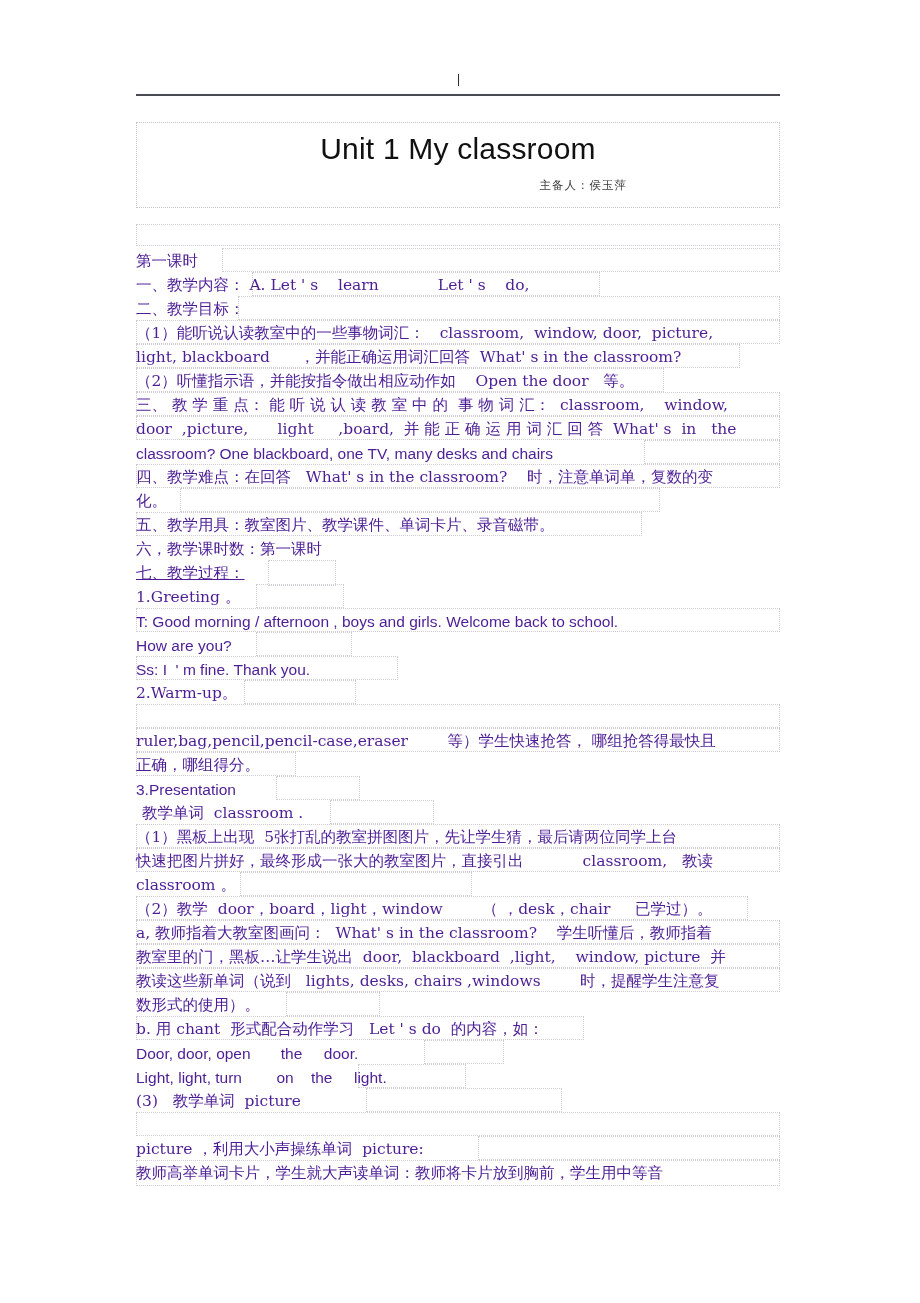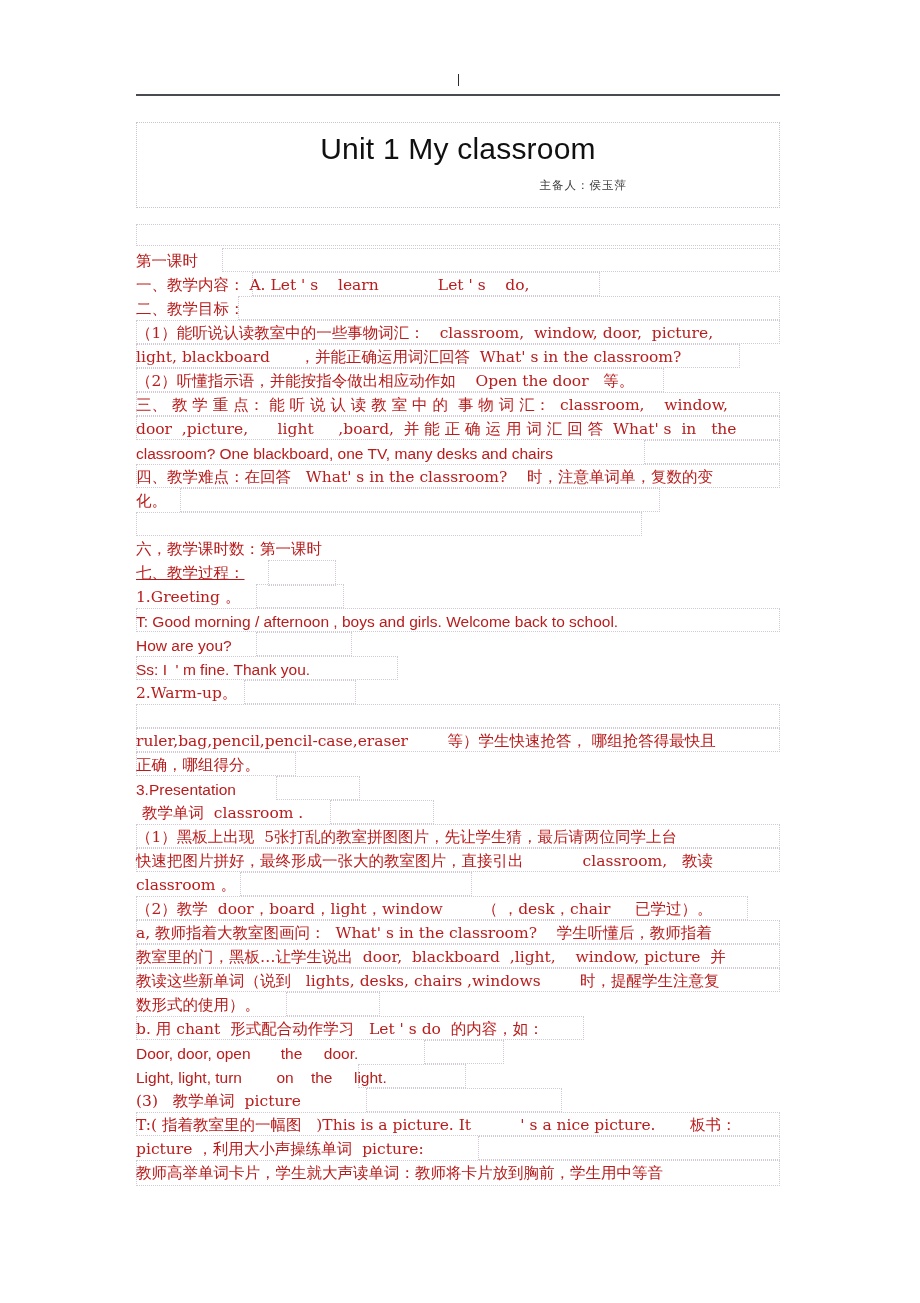--- a/index.html
+++ b/index.html
@@ -90,21 +90,21 @@
     pointer-events: none;
   }
 
   
   .line {
     position: absolute;
     left: 136px;
     white-space: pre;
     font-size: 15.5px;
     line-height: 1;
-    color: #b91c1c;
+    color: #4c1d95;
   }
   .cn {
     font-family: "DejaVu Serif", "Liberation Serif", serif;
     font-size: 15.5px;
   }
   .en {
     font-family: "Liberation Sans", "DejaVu Sans", sans-serif;
     font-size: 15.5px;
   }
   .mix { font-family: "DejaVu Serif", "Liberation Serif", serif; }
@@ -170,20 +170,21 @@
   <div class="line mix" style="top:270px;">一、教学内容： A. Let ' s    learn            Let ' s    do,</div>
   <div class="line cn" style="top:294px;">二、教学目标：</div>
   <div class="line mix" style="top:318px;">（1）能听说认读教室中的一些事物词汇：   classroom,  window, door,  picture,</div>
   <div class="line mix" style="top:342px;">light, blackboard      ，并能正确运用词汇回答  What' s in the classroom?</div>
   <div class="line mix" style="top:366px;">（2）听懂指示语，并能按指令做出相应动作如    Open the door   等。</div>
   <div class="line mix" style="top:390px;">三、 教 学 重 点： 能 听 说 认 读 教 室 中 的  事 物 词 汇：  classroom,    window,</div>
   <div class="line mix" style="top:414px;">door  ,picture,      light     ,board,  并 能 正 确 运 用 词 汇 回 答  What' s  in   the</div>
   <div class="line mix" style="top:462px;">四、教学难点：在回答   What' s in the classroom?    时，注意单词单，复数的变</div>
   <div class="line en" style="top:438px;">classroom? One blackboard, one TV, many desks and chairs</div>
   <div class="line cn" style="top:486px;">化。</div>
+  <div class="line cn" style="top:510px;">五、教学用具：教室图片、教学课件、单词卡片、录音磁带。</div>
   <div class="line cn" style="top:534px;">六，教学课时数：第一课时</div>
   <div class="line cn" style="top:558px;text-decoration:underline;">七、教学过程：</div>
   <div class="line mix" style="top:582px;">1.Greeting 。</div>
   <div class="line en" style="top:606px;">T: Good morning / afternoon , boys and girls. Welcome back to school.</div>
   <div class="line en" style="top:630px;">How are you?</div>
   <div class="line en" style="top:654px;">Ss: I  ' m fine. Thank you.</div>
   <div class="line mix" style="top:678px;">2.Warm-up。</div>
   <div class="line mix" style="top:726px;">ruler,bag,pencil,pencil-case,eraser        等）学生快速抢答， 哪组抢答得最快且</div>
   <div class="line cn" style="top:750px;">正确，哪组得分。</div>
   <div class="line en" style="top:774px;">3.Presentation</div>
@@ -193,17 +194,16 @@
   <div class="line mix" style="top:870px;">classroom 。</div>
   <div class="line mix" style="top:894px;">（2）教学  door，board，light，window        （ ，desk，chair     已学过）。</div>
   <div class="line mix" style="top:942px;">教室里的门，黑板…让学生说出  door,  blackboard  ,light,    window, picture  并</div>
   <div class="line mix" style="top:918px;">a, 教师指着大教室图画问：  What' s in the classroom?    学生听懂后，教师指着</div>
   <div class="line mix" style="top:966px;">教读这些新单词（说到   lights, desks, chairs ,windows        时，提醒学生注意复</div>
   <div class="line cn" style="top:990px;">数形式的使用）。</div>
   <div class="line mix" style="top:1014px;">b. 用 chant  形式配合动作学习   Let ' s do  的内容，如：</div>
   <div class="line en" style="top:1038px;">Door, door, open       the     door.</div>
   <div class="line en" style="top:1062px;">Light, light, turn        on    the     light.</div>
   <div class="line mix" style="top:1086px;">(3)   教学单词  picture</div>
-  <div class="line mix" style="top:1110px;">T:( 指着教室里的一幅图   )This is a picture. It          ' s a nice picture.       板书：</div>
   <div class="line mix" style="top:1134px;">picture ，利用大小声操练单词  picture:</div>
   <div class="line cn" style="top:1158px;">教师高举单词卡片，学生就大声读单词：教师将卡片放到胸前，学生用中等音</div>
 
 </div>
 
 </body></html>

